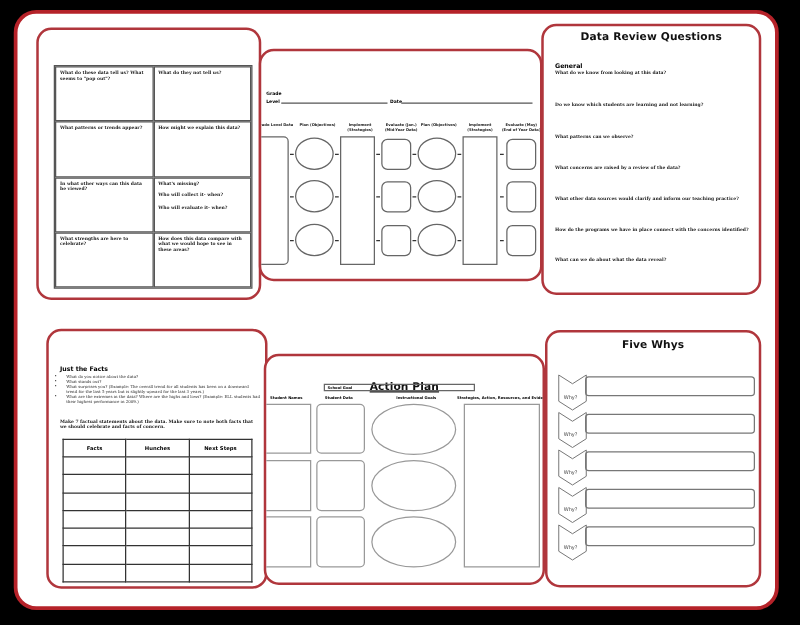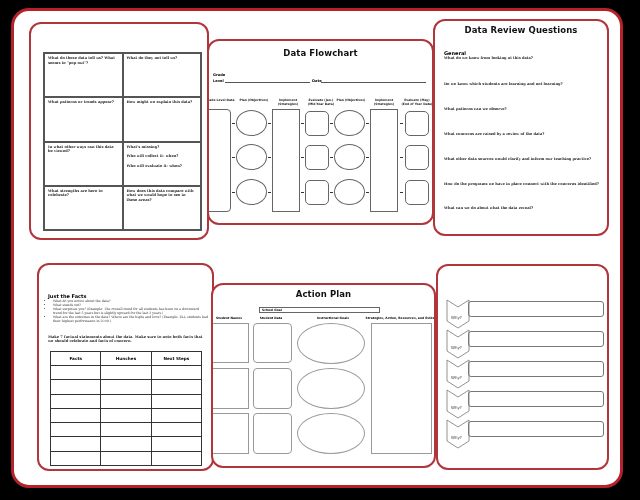--- a/index.html
+++ b/index.html
@@ -37,21 +37,21 @@
   .fhn-sub { position: absolute; left: 9px; top: 28px; font-family: "DejaVu Sans", sans-serif; font-weight: bold; font-size: 5px; }
   .fhn-list { position: absolute; left: 9px; top: 35px; width: 155px; margin: 0; padding-left: 5px; }
   .fhn-list li { font-size: 3.2px; line-height: 3.9px; color: #333; }
   .fhn-note { position: absolute; left: 9px; top: 70px; width: 155px; font-size: 3.6px; font-weight: bold; line-height: 4.4px; color: #222; }
   .fhn-table { position: absolute; left: 11px; top: 86px; width: 152px; height: 115px; border-collapse: collapse; table-layout: fixed; }
   .fhn-table th, .fhn-table td { border: 0.8px solid #333; padding: 0; }
   .fhn-table th { font-family: "DejaVu Sans", sans-serif; font-size: 4.2px; font-weight: bold; height: 13px; }
 
   
   #c5 { left: 211px; top: 283px; width: 225px; height: 185px; border-radius: 12px; }
-  #c5 .card-title { margin-top: 4px; }
+  #c5 .card-title { margin-top: 20px; text-decoration: underline; }
   .ap-goal { position: absolute; left: 46px; top: 22px; width: 121px; height: 6px; border: 0.8px solid #666; box-sizing: border-box; font-family: "DejaVu Sans", sans-serif; font-weight: bold; font-size: 3px; padding-left: 2px; line-height: 5px; }
   .ap-head { position: absolute; top: 31px; font-family: "DejaVu Sans", sans-serif; font-weight: bold; font-size: 3px; text-align: center; }
   .ap-box { position: absolute; border: 0.8px solid #999; box-sizing: border-box; }
 
   
   #c6 { left: 436px; top: 264px; width: 173px; height: 206px; }
   #c6 .card-title { margin-top: 5px; }
   .why-row { position: absolute; left: 8px; width: 160px; height: 28px; }
   .why-bar { position: absolute; left: 22px; top: 2px; width: 136px; height: 16px; border: 0.8px solid #777; border-radius: 3px; box-sizing: border-box; }
   .why-chev { position: absolute; left: 0; top: 0; width: 24px; height: 30px; }
@@ -87,21 +87,20 @@
     <div class="qcell">
         <span class="tiny">What strengths are here to celebrate?</span>
       </div>
     <div class="qcell">
         <span class="tiny">How does this data compare with what we would hope to see in these areas?</span>
       </div>
   </div>
 </div>
 
 <div class="card" id="c2">
-  <div class="card-title">Data Flowchart</div>
   <div class="fc-meta">
     <div style="position:absolute;left:0;top:0">Grade</div>
     <div style="position:absolute;left:0;top:6px">Level</div>
     <div class="fc-line" style="left:12px;top:9px;width:85px"></div>
     <div style="position:absolute;left:99px;top:6px">Date</div>
     <div class="fc-line" style="left:108px;top:9px;width:105px"></div>
   </div>
   <div class="fc-col" style="left:-4px;width:30px">Grade Level Data</div>
   <div class="fc-col" style="left:30px;width:30px">Plan (Objectives)</div>
   <div class="fc-col" style="left:64px;width:30px">Implement (Strategies)</div>
@@ -236,20 +235,21 @@
   <div class="ap-box" style="left:40px;top:128px;width:39px;height:41px;border-radius:4px"></div>
 
   <div class="ap-box" style="left:84px;top:38px;width:68px;height:41px;border-radius:50%"></div>
   <div class="ap-box" style="left:84px;top:83px;width:68px;height:41px;border-radius:50%"></div>
   <div class="ap-box" style="left:84px;top:128px;width:68px;height:41px;border-radius:50%"></div>
 
   <div class="ap-box" style="left:158px;top:38px;width:61px;height:131px"></div>
 </div>
 
 <div class="card" id="c6">
+  <div class="card-title">Five Whys</div>
 
   <div class="why-row" style="top:33px">
     <svg class="why-chev" viewBox="0 0 24 30">
         <polygon points="1,1 12,8 23,1 23,22 12,29 1,22" fill="#fff" stroke="#777" stroke-width="0.8"></polygon>
       </svg>
     <div class="why-bar"></div>
     <span class="why-label">Why?</span>
   </div>
   <div class="why-row" style="top:63px">
     <svg class="why-chev" viewBox="0 0 24 30">

